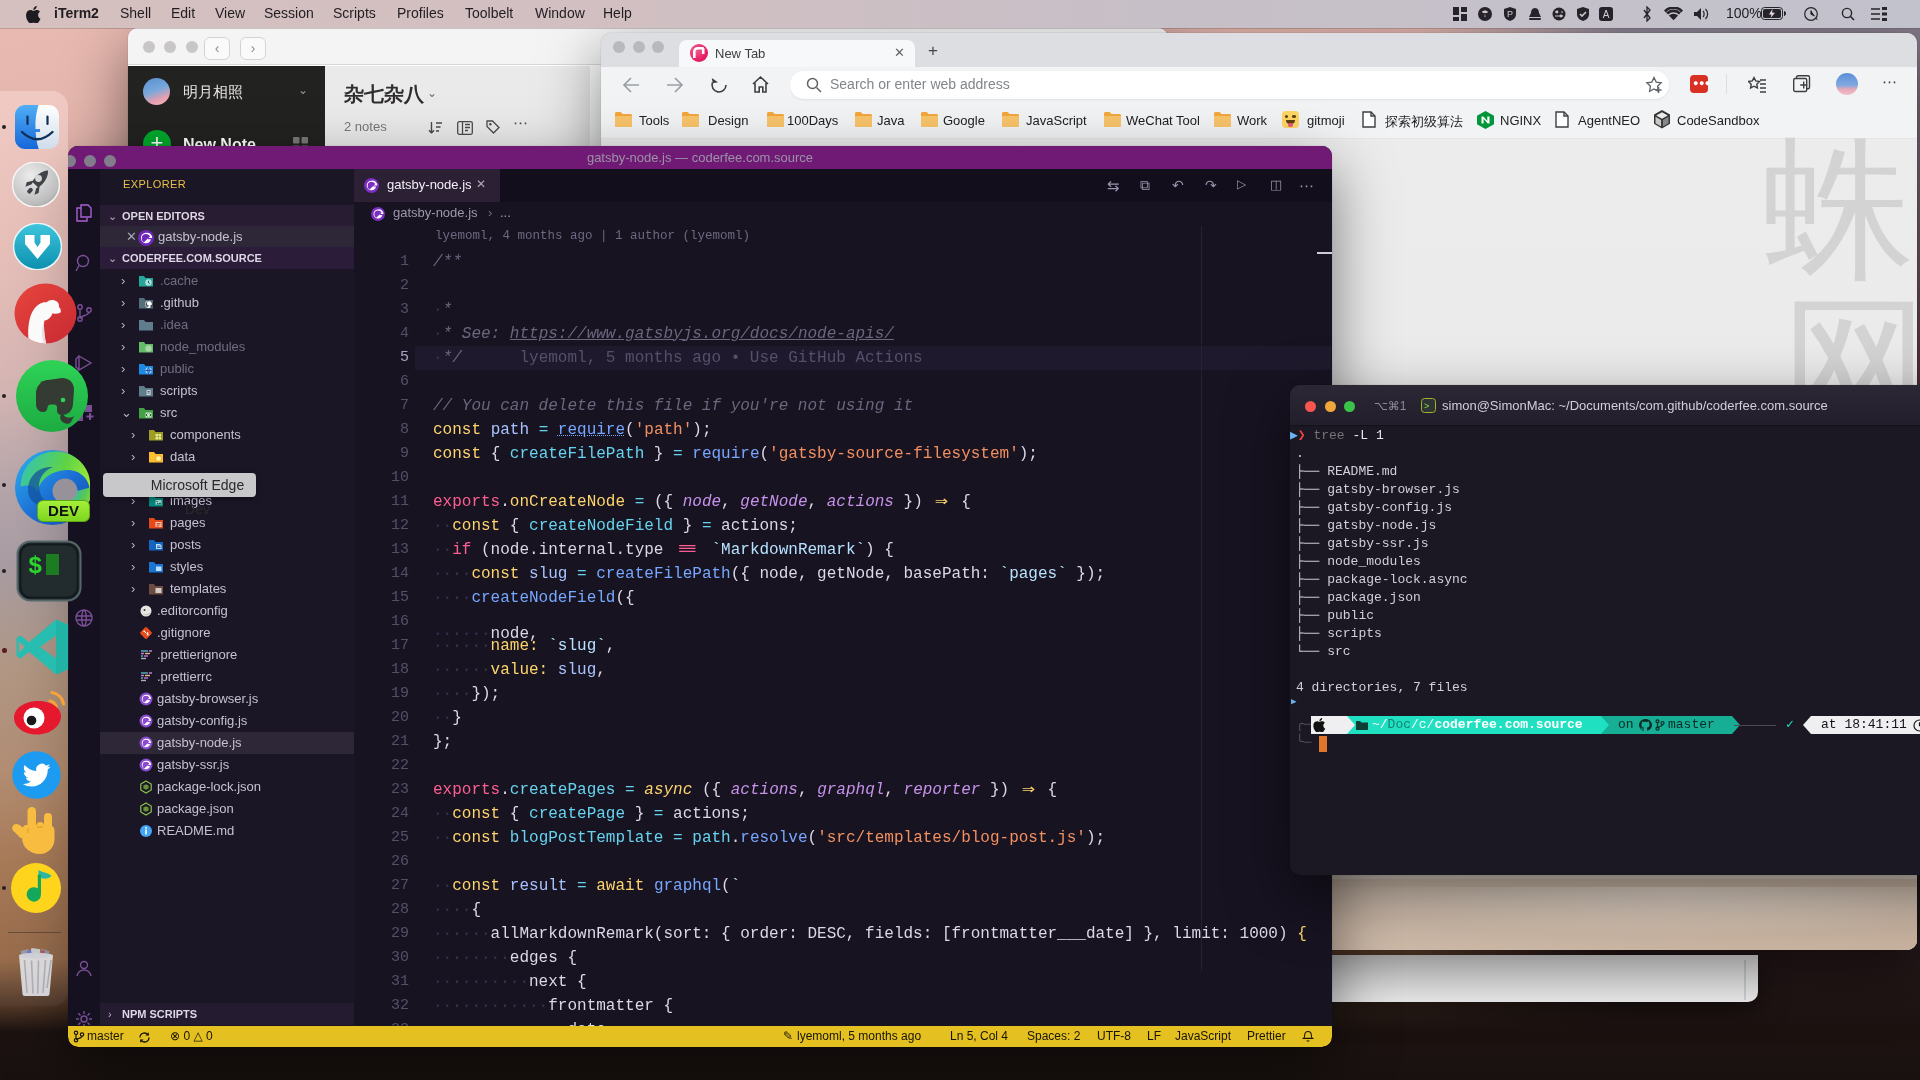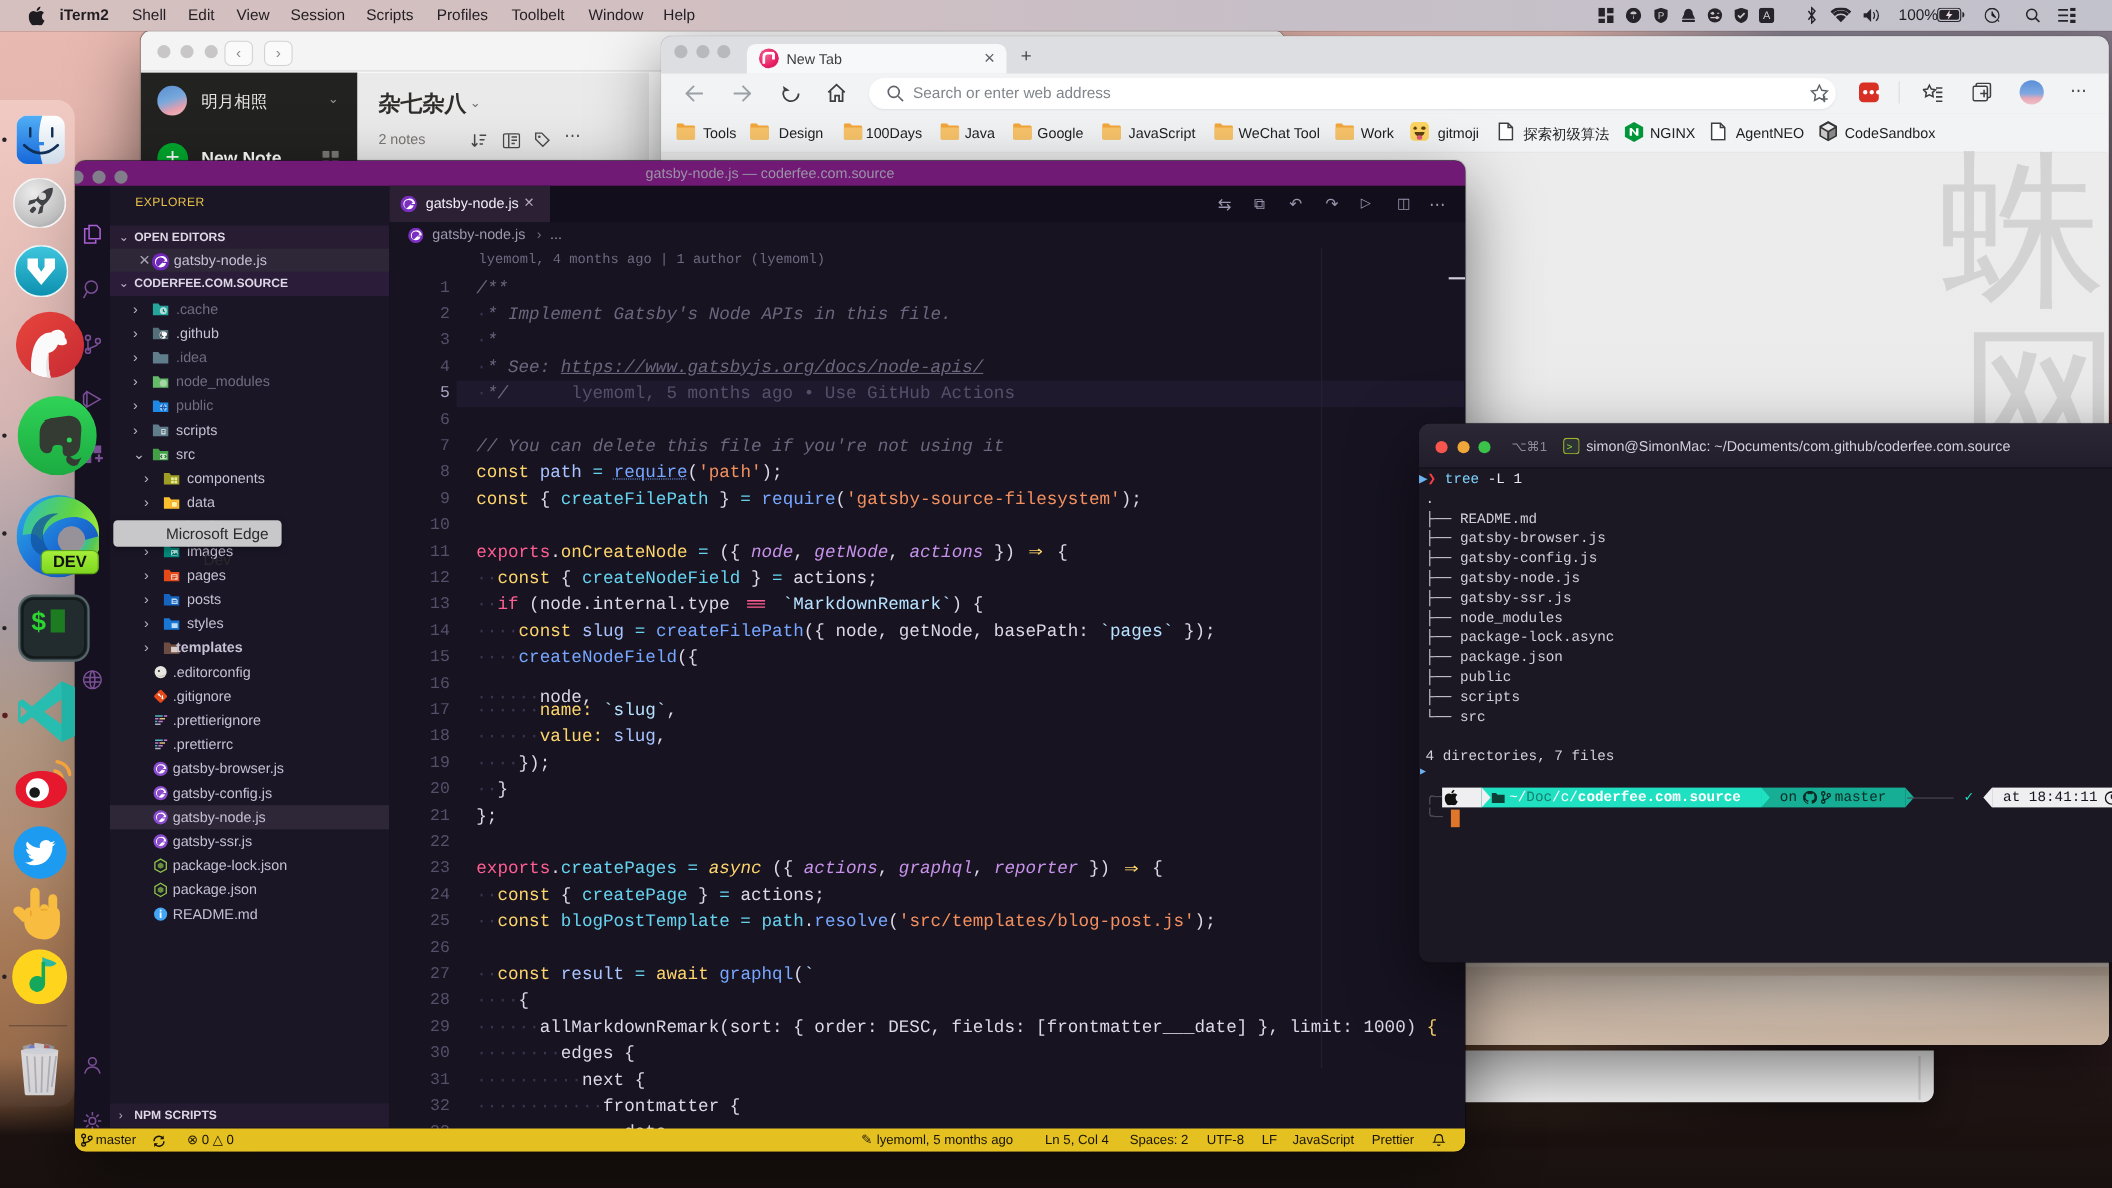--- a/index.html
+++ b/index.html
@@ -507,21 +507,21 @@
           <path fill="#bbdefb" d="M8 7.5h5.5v4.5H8z"></path>
         </svg>
         <span style="position:absolute;left:70px;">styles</span>
       </div>
     <div class="row" style="top:408.5px;">
         <span class="chev" style="position:absolute;left:31px;">›</span>
         <svg class="ficon" viewBox="0 0 16 16" style="left:48px;">
           <path fill="#6d4c41" d="M1 3h5l1.5 2H15v8.5H1z"></path>
           <rect x="7.5" y="7" width="6" height="5" fill="#d7ccc8"></rect>
         </svg>
-        <span style="position:absolute;left:60px;font-weight:bold;">templates</span>
+        <span style="position:absolute;left:70px;">templates</span>
       </div>
     <div class="row" style="top:430.5px;">
         <svg class="ficon" viewBox="0 0 16 16" style="left:38px;">
           <circle cx="8" cy="8" r="5.5" fill="#e8e5e0"></circle>
           <circle cx="6.5" cy="7" r="1" fill="#333"></circle>
           <path fill="#bdb8ae" d="M4 10c2 2 6 2 9-1-2 4-7 4-9 1z"></path>
         </svg>
         <span style="position:absolute;left:57px;">.editorconfig</span>
       </div>
     <div class="row" style="top:452.5px;">
@@ -643,21 +643,20 @@
         <span style="position:absolute;left:134px;top:3px;color:#716b82;">›</span>
         <span style="position:absolute;left:146px;top:3px;">...</span>
       </div>
     <div class="code">
       <div class="hl5"></div>
       <div class="ruler"></div>
       <div class="lens">lyemoml, 4 months ago | 1 author (lyemoml)</div>
       <div class="ln" style="top:23.5px;">1</div>
       <div class="cl" style="top:23.5px;"><span class="cm">/**</span></div>
       <div class="ln" style="top:47.5px;">2</div>
-      <div class="cl" style="top:47.5px;"><span class="d">·</span><span class="cm">* Implement Gatsby's Node APIs in this file.</span></div>
       <div class="ln" style="top:71.5px;">3</div>
       <div class="cl" style="top:71.5px;"><span class="d">·</span><span class="cm">*</span></div>
       <div class="ln" style="top:95.5px;">4</div>
       <div class="cl" style="top:95.5px;"><span class="d">·</span><span class="cm">* See: <span class="und">https://www.gatsbyjs.org/docs/node-apis/</span></span></div>
       <div class="ln" style="top:119.5px;color:#a9a3c2;">5</div>
       <div class="cl" style="top:119.5px;"><span class="d">·</span><span class="cm">*/</span><span class="cm2">      lyemoml, 5 months ago • Use GitHub Actions</span></div>
       <div class="ln" style="top:143.5px;">6</div>
       <div class="ln" style="top:167.5px;">7</div>
       <div class="cl" style="top:167.5px;"><span class="cm">// You can delete this file if you're not using it</span></div>
       <div class="ln" style="top:191.5px;">8</div>
@@ -748,21 +747,21 @@
     <div style="position:absolute;left:34.5px;top:15.5px;width:11px;height:11px;border-radius:50%;background:#f0a73a;"></div>
     <div style="position:absolute;left:54px;top:15.5px;width:11px;height:11px;border-radius:50%;background:#3bc24a;"></div>
     <span style="position:absolute;left:84px;top:14px;color:#8f8a99;font-size:12px;">⌥⌘1</span>
     <svg style="position:absolute;left:131px;top:13px;" width="15" height="15" viewBox="0 0 15 15">
         <rect x="0.5" y="0.5" width="14" height="14" rx="3" fill="#2e3436" stroke="#9fb52a"></rect>
         <text x="3" y="11" font-size="9" fill="#8ae234" font-family="Liberation Mono">&gt;</text>
       </svg>
     <span style="position:absolute;left:152px;top:13px;color:#d2cfda;font-size:13px;">simon@SimonMac: ~/Documents/com.github/coderfee.com.source</span>
   </div>
   <div style="position:absolute;left:0;top:42px;width:100%;height:448px;font-family:'Liberation Mono',monospace;font-size:13px;line-height:18px;color:#d2cfda;">
-    <div style="position:absolute;left:0;top:0;white-space:pre;"><span style="color:#6cb2f0;">▶</span><span style="color:#fb3e44;">❯</span> <span style="color:#7dd3fc;">tree</span> <span style="color:#e9e7ef;">-L 1</span></div>
+    <div style="position:absolute;left:0;top:0;white-space:pre;"><span style="color:#6cb2f0;">▶</span><span style="color:#fb3e44;">❯</span> <span style="color:#737373;">tree</span> <span style="color:#e9e7ef;">-L 1</span></div>
     <div style="position:absolute;left:6px;top:18px;">.</div>
     <div style="position:absolute;left:6px;top:36px;white-space:pre;">├── README.md</div>
     <div style="position:absolute;left:6px;top:54px;white-space:pre;">├── gatsby-browser.js</div>
     <div style="position:absolute;left:6px;top:72px;white-space:pre;">├── gatsby-config.js</div>
     <div style="position:absolute;left:6px;top:90px;white-space:pre;">├── gatsby-node.js</div>
     <div style="position:absolute;left:6px;top:108px;white-space:pre;">├── gatsby-ssr.js</div>
     <div style="position:absolute;left:6px;top:126px;white-space:pre;">├── node_modules</div>
     <div style="position:absolute;left:6px;top:144px;white-space:pre;">├── package-lock.async</div>
     <div style="position:absolute;left:6px;top:162px;white-space:pre;">├── package.json</div>
     <div style="position:absolute;left:6px;top:180px;white-space:pre;">├── public</div>

